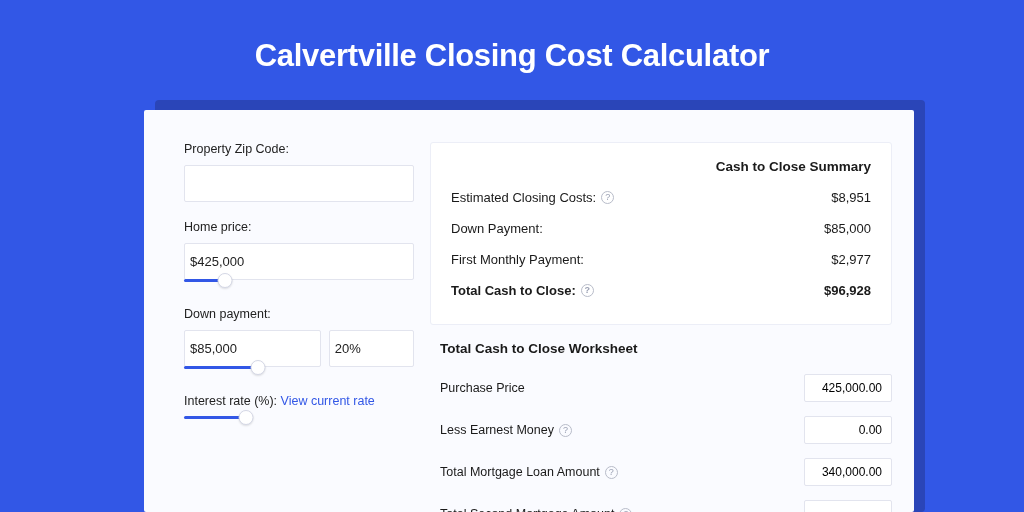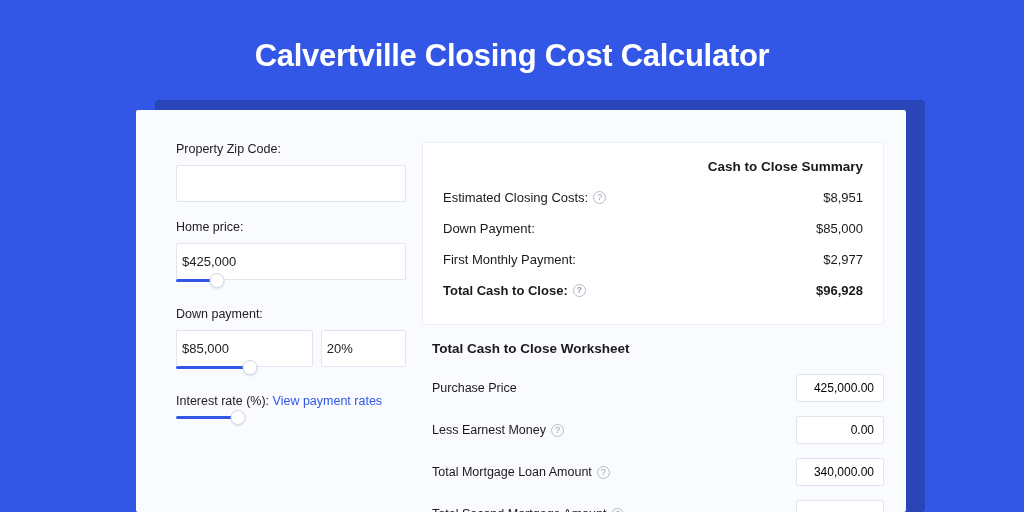--- a/index.html
+++ b/index.html
@@ -23,21 +23,21 @@
     top: 100px;
     left: 155px;
     width: 770px;
     height: 412px;
     background: #2a45b8;
     border-radius: 4px;
   }
   .panel {
     position: absolute;
     top: 110px;
-    left: 136px;
+    left: 144px;
     width: 770px;
     height: 402px;
     background: #fafbff;
     border-radius: 2px;
     display: flex;
     padding: 32px 22px 0 40px;
     gap: 16px;
   }
   .left-col { width: 230px; flex-shrink: 0; }
   .right-col { flex: 1; }
@@ -144,21 +144,21 @@
         <input class="text-input" value="20%" style="">
       </div>
       <div class="slider-wrap">
         <div class="slider-track" style="width:32%"></div>
         <div class="slider-thumb" style="left:32%"></div>
       </div>
     </div>
 
     <div class="field">
       <label class="field-label">
-        <span>Interest rate (%): </span><a href="#">View payment rates</a>
+        <span>Interest rate (%): </span><a href="#">View current rate</a>
       </label>
       <div class="slider-wrap" style="width:64%">
         <div class="slider-track" style="width:42%"></div>
         <div class="slider-thumb" style="left:42%"></div>
       </div>
     </div>
 
   </div>
 
   <div class="right-col">

